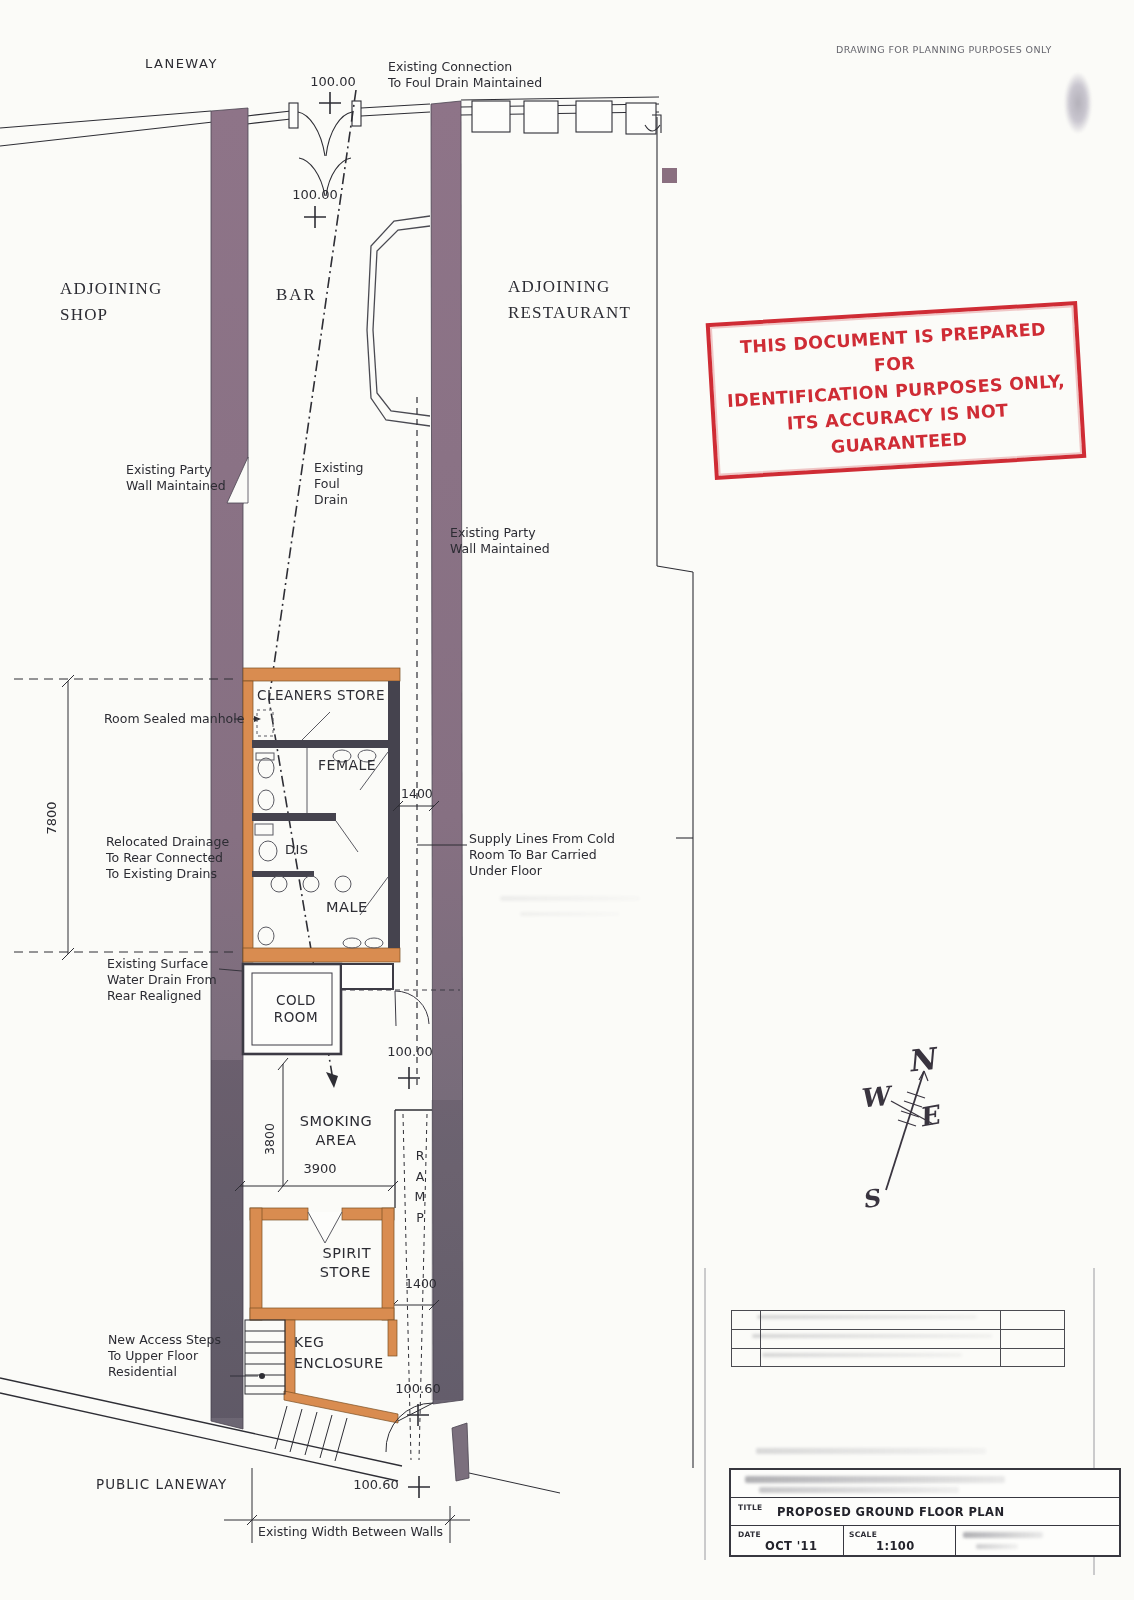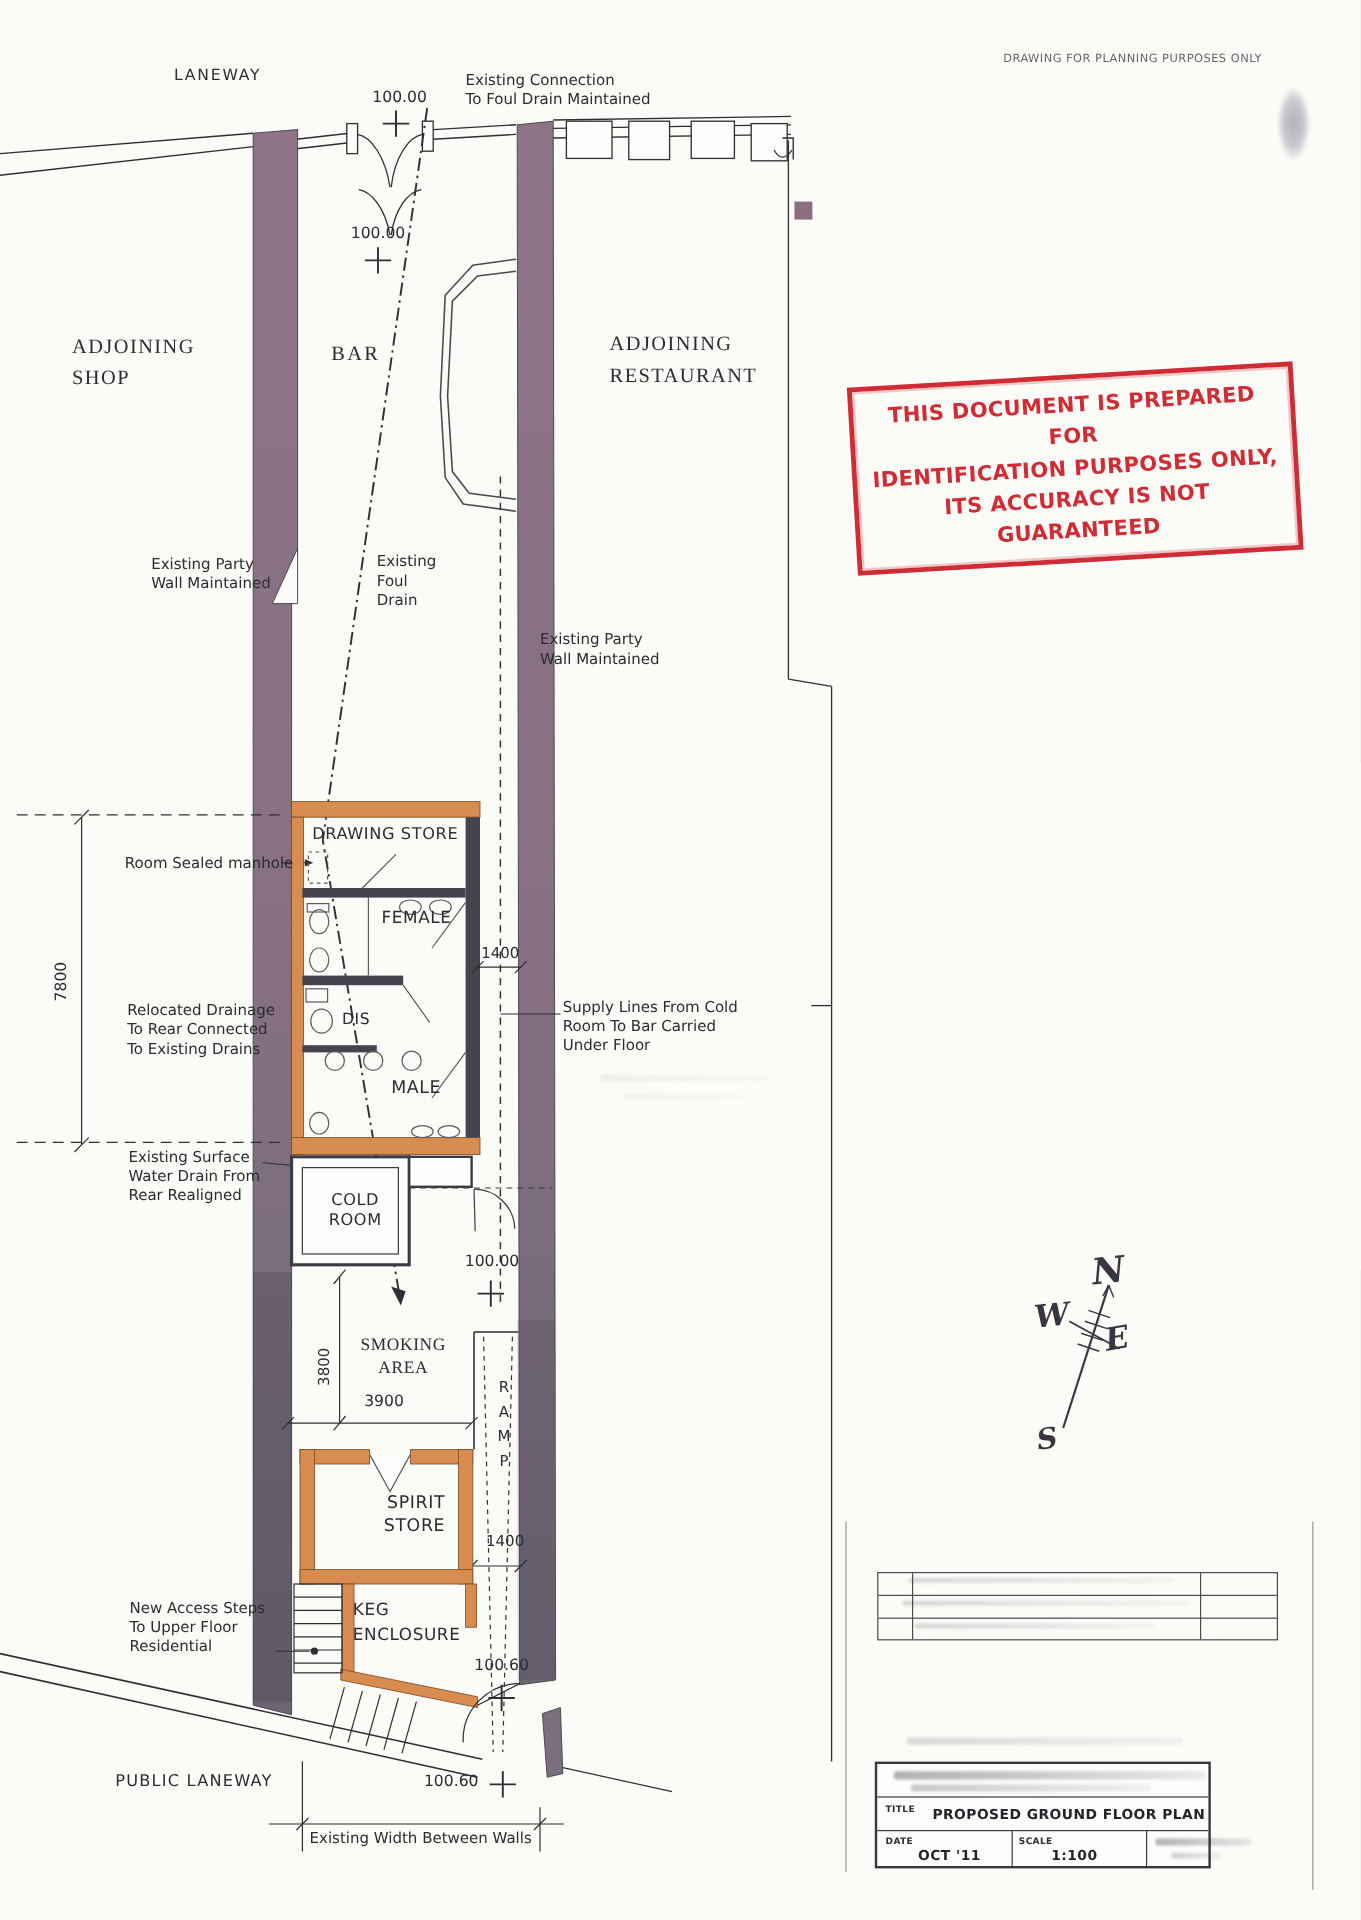--- a/index.html
+++ b/index.html
@@ -26,21 +26,21 @@
   .smudge{position:absolute;background:linear-gradient(90deg,rgba(60,60,72,.40),rgba(60,60,72,.10));
        filter:blur(1.4px);border-radius:2px;}
   .blob{position:absolute;left:1064px;top:72px;width:28px;height:62px;border-radius:45%;
        background:radial-gradient(closest-side,#b4b1ba,#c9c6cf 60%,transparent);filter:blur(1px);}
   .revtable{position:absolute;left:731px;top:1310px;width:334px;height:57px;
        border:1.5px solid #4a4a50;box-sizing:border-box;}
   .revtable .h1{position:absolute;left:0;right:0;top:18px;height:0;border-top:1.3px solid #4a4a50;}
   .revtable .h2{position:absolute;left:0;right:0;top:37px;height:0;border-top:1.3px solid #4a4a50;}
   .revtable .v1{position:absolute;top:0;bottom:0;left:28px;width:0;border-left:1.3px solid #4a4a50;}
   .revtable .v2{position:absolute;top:0;bottom:0;left:268px;width:0;border-left:1.3px solid #4a4a50;}
-  .tblock{position:absolute;left:729px;top:1468px;width:280px;height:89px;
+  .tblock{position:absolute;left:729px;top:1468px;width:392px;height:89px;
        border:2px solid #37373f;box-sizing:border-box;background:#fdfdfb;}
   .tblock .r1{position:absolute;left:0;right:0;top:27px;border-top:1.6px solid #37373f;}
   .tblock .r2{position:absolute;left:0;right:0;top:55px;border-top:1.6px solid #37373f;}
   .tblock .c1{position:absolute;top:55px;bottom:0;left:112px;border-left:1.6px solid #37373f;}
   .tblock .c2{position:absolute;top:55px;bottom:0;left:224px;border-left:1.6px solid #37373f;}
   .cell-label{position:absolute;font-size:7.5px;font-weight:bold;color:#2e2e36;letter-spacing:.3px;}
   .cell-value{position:absolute;font-size:11.5px;font-weight:bold;color:#23232b;letter-spacing:.4px;}
 </style>
 </head>
 <body>
@@ -293,41 +293,41 @@
 Wall Maintained</div>
 <div class="lbl ann" style="left:314px;top:460px;">Existing
 Foul
 Drain</div>
 <div class="lbl ann" style="left:450px;top:525px;">Existing Party
 Wall Maintained</div>
 <div class="lbl ann" style="left:104px;top:711px;">Room Sealed manhole</div>
 
 <div class="lbl dim ctr rot" style="left:30px;top:810px;width:44px;height:16px;">7800</div>
 
-<div class="lbl room ctr" style="left:250px;top:687px;width:142px;font-size:13.5px;">DRAWING STORE</div>
+<div class="lbl room ctr" style="left:250px;top:687px;width:142px;font-size:13.5px;">CLEANERS STORE</div>
 <div class="lbl room" style="left:318px;top:757px;">FEMALE</div>
 <div class="lbl dim" style="left:401px;top:786px;font-size:12.5px;">1400</div>
 <div class="lbl room" style="left:285px;top:842px;font-size:13px;">DIS</div>
 <div class="lbl ann" style="left:106px;top:834px;">Relocated Drainage
 To Rear Connected
 To Existing Drains</div>
 <div class="lbl ann" style="left:469px;top:831px;">Supply Lines From Cold
 Room To Bar Carried
 Under Floor</div>
 <div class="lbl room" style="left:326px;top:898px;font-size:14.5px;">MALE</div>
 <div class="lbl ann" style="left:107px;top:956px;">Existing Surface
 Water Drain From
 Rear Realigned</div>
 
 <div class="lbl room ctr" style="left:260px;top:992px;width:72px;font-size:13.5px;">COLD
 ROOM</div>
 <div class="lbl lvl ctr" style="left:384px;top:1044px;width:52px;">100.00</div>
 
 <div class="lbl dim ctr rot" style="left:248px;top:1131px;width:44px;height:16px;font-size:12.5px;">3800</div>
-<div class="lbl room ctr" style="left:294px;top:1112px;width:84px;font-size:14.5px;font-family:Liberation Serif, serif;">SMOKING
+<div class="lbl room ctr" style="left:294px;top:1112px;width:84px;font-size:14.5px;">SMOKING
 AREA</div>
 <div class="lbl dim ctr" style="left:298px;top:1161px;width:44px;">3900</div>
 <div class="lbl ctr" style="left:412px;top:1146px;width:16px;font-size:12.5px;line-height:1.65;">R
 A
 M
 P</div>
 
 <div class="lbl room ctr" style="left:283px;top:1244px;width:88px;font-size:14.5px;text-align:right;">SPIRIT
 STORE</div>
 <div class="lbl dim" style="left:405px;top:1276px;font-size:12.5px;">1400</div>

